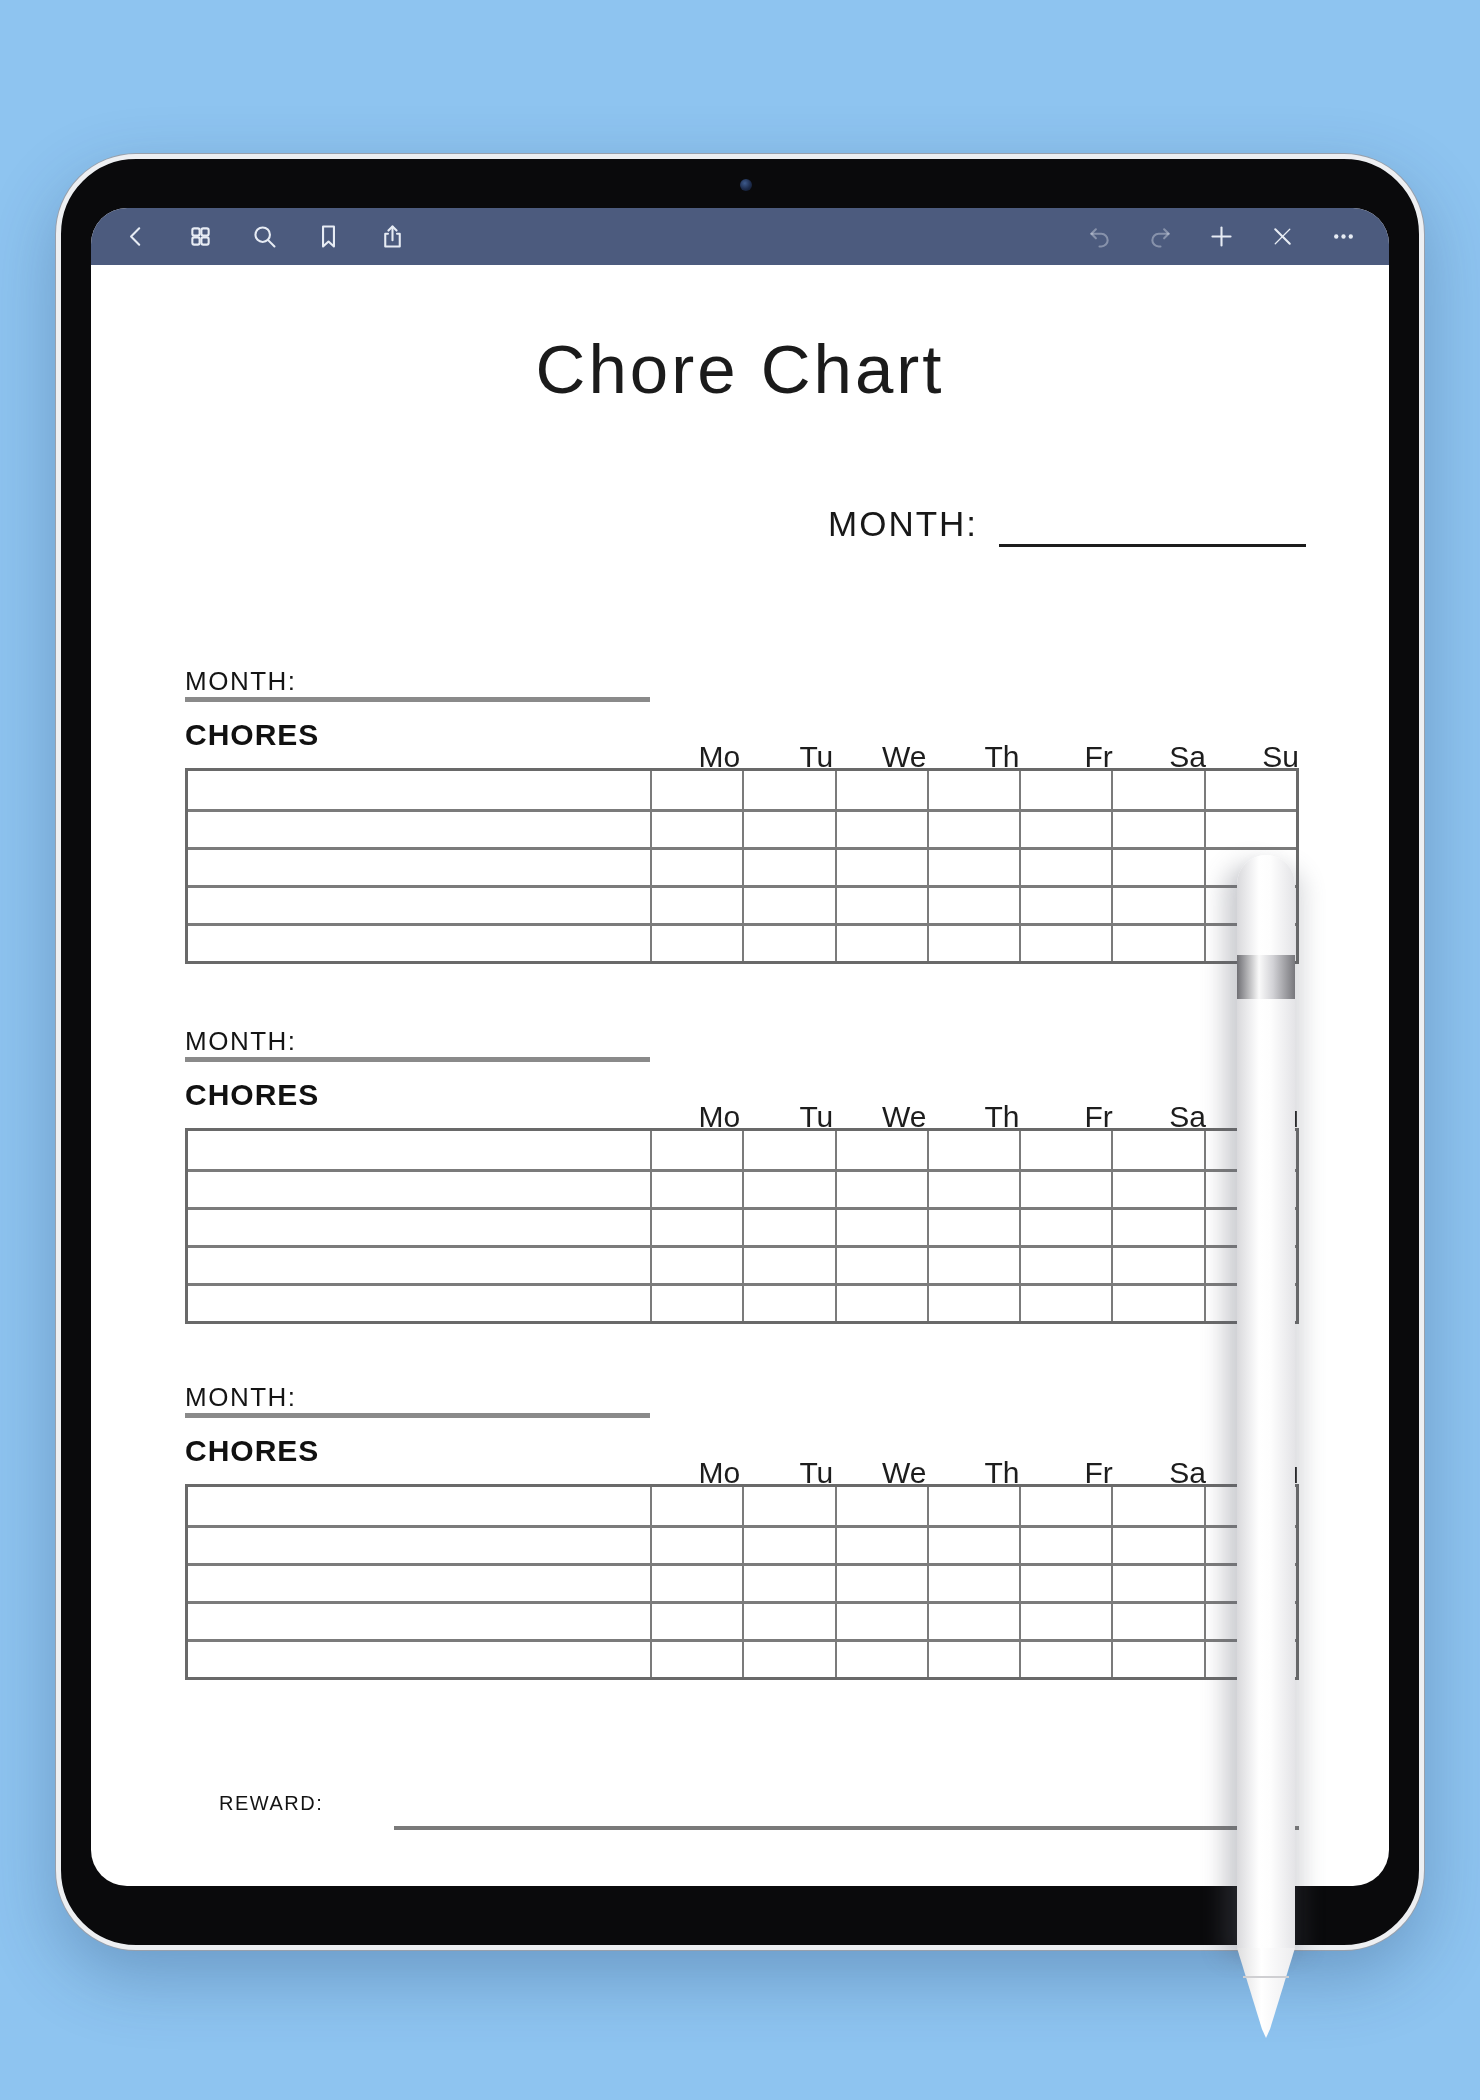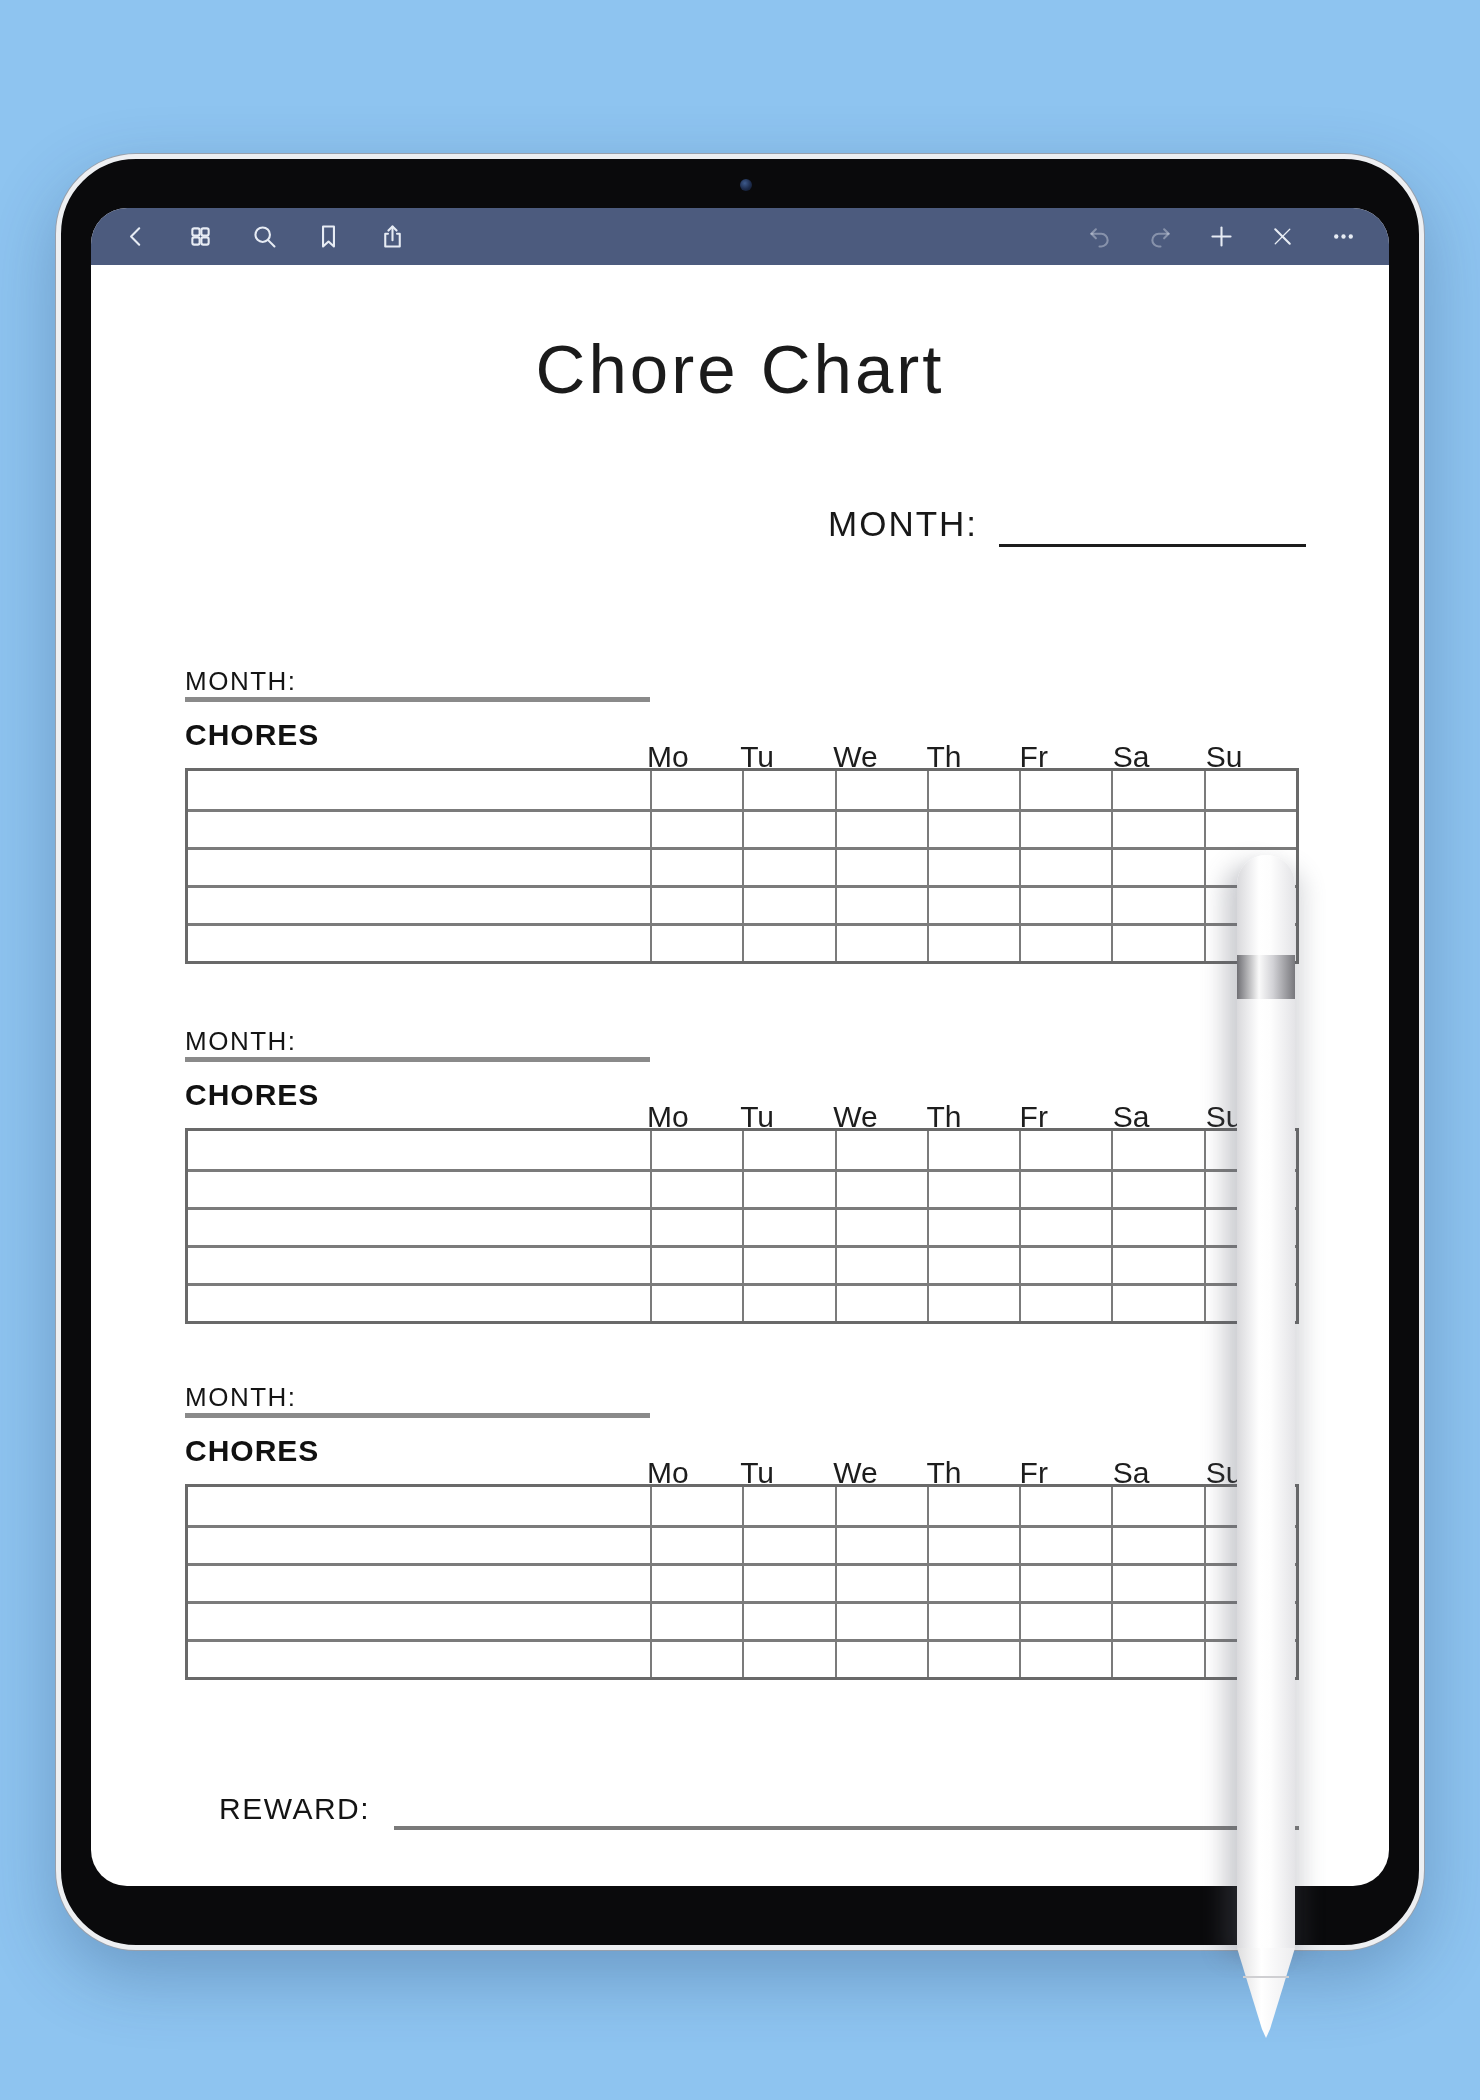--- a/index.html
+++ b/index.html
@@ -61,33 +61,33 @@
   .section { position:absolute; left:0; width:100%; }
   .sec1 { top:458px; } .sec2 { top:818px; } .sec3 { top:1174px; }
   .month-label { position:absolute; left:94px; top:0; font-size:26px; letter-spacing:1.5px; color:#141414; }
   .month-rule  { position:absolute; left:94px; top:31px; width:465px; height:5px; background:#8a8a8a; }
   .chores-label{ position:absolute; left:94px; top:52px; font-size:30px; font-weight:bold; letter-spacing:1px; color:#111; }
   .table-wrap  { position:absolute; left:94px; top:74px; width:1114px; }
   .day-labels  {
     position:absolute; left:462px; top:0; width:652px; height:28px;
     display:grid; grid-template-columns:repeat(7,1fr);
   }
-  .day-labels span { text-align:left; font-size:30px; color:#1d1d1d; }
+  .day-labels span { text-align:right; font-size:30px; color:#1d1d1d; }
   .grid {
     position:absolute; left:0; top:28px; width:1114px;
     display:grid; grid-template-columns:462px repeat(7,1fr);
     grid-auto-rows:38px;
     border:3px solid #696969; background:#fff;
   }
   .grid .cell { border-left:2px solid #7b7b7b; border-top:3px solid #7b7b7b; }
   .grid .cell:nth-child(8n+1) { border-left:none; }
   .grid .cell:nth-child(-n+8) { border-top:none; }
 
   .reward-label {
-    position:absolute; left:128px; top:1584px; font-size:30px; letter-spacing:1.5px; color:#141414;
+    position:absolute; left:128px; top:1584px; font-size:20px; letter-spacing:1.5px; color:#141414;
   }
   .reward-line {
     position:absolute; left:303px; top:1618px; width:905px; height:0;
     border-bottom:4px solid #7a7a7a;
   }
 
   
   .pencil { position:absolute; left:1237px; top:855px; width:58px; z-index:50; }
   .pencil-body {
     width:58px; height:1093px;

